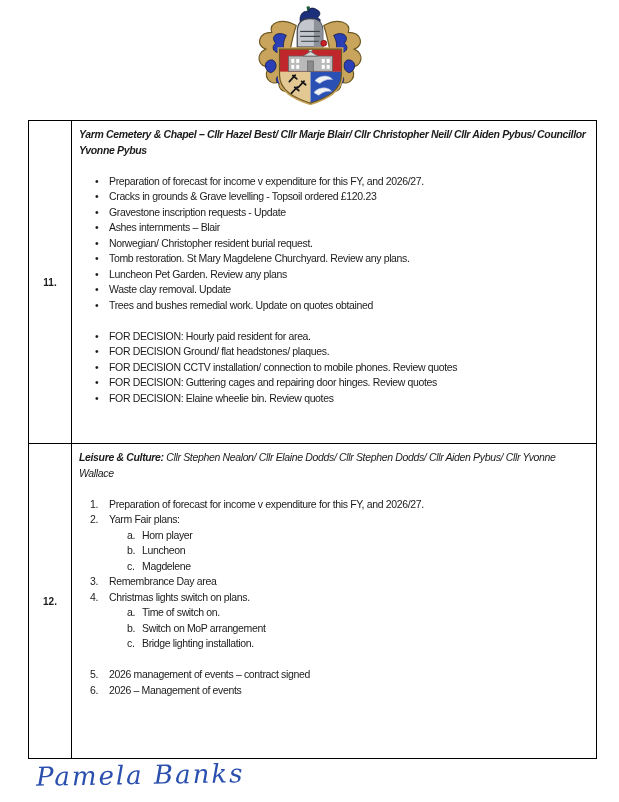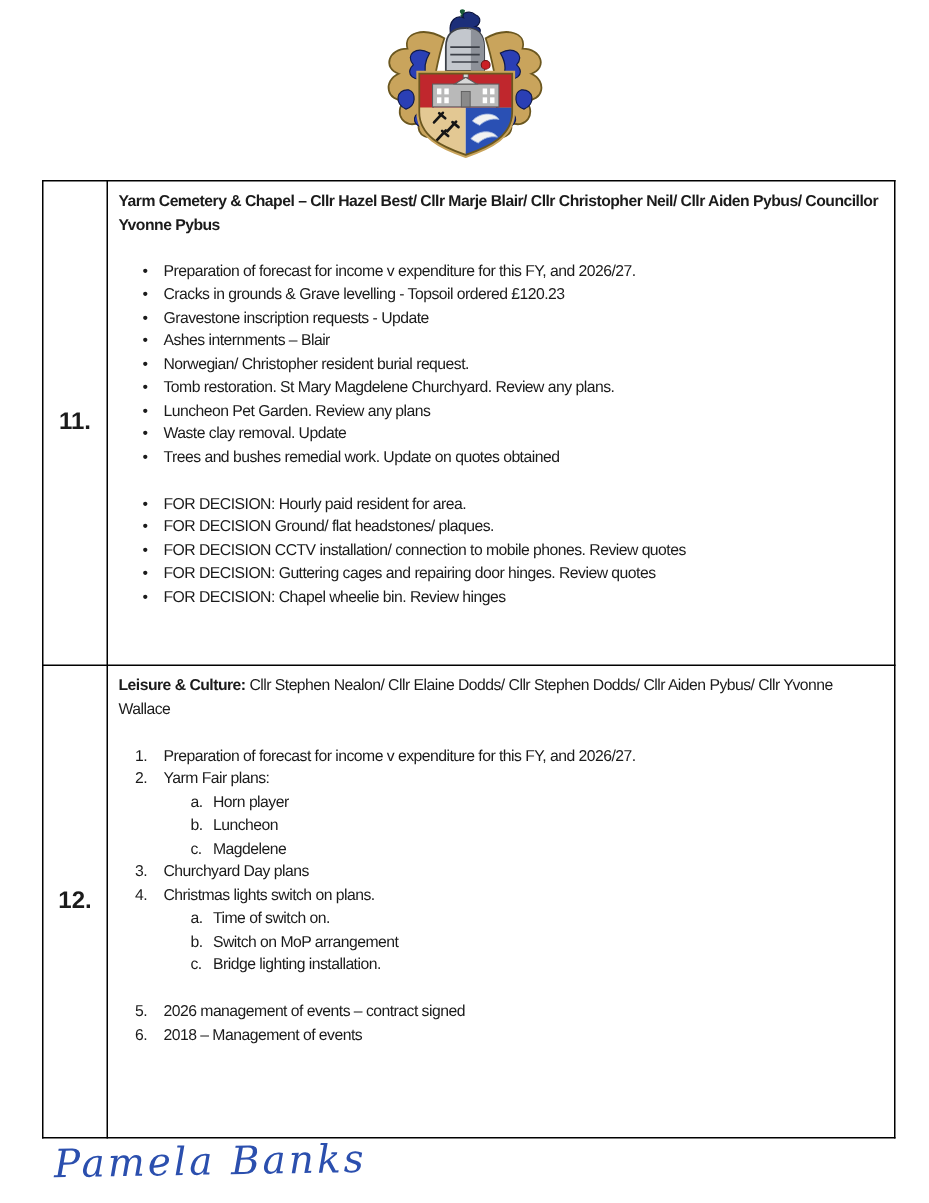--- a/index.html
+++ b/index.html
@@ -12,30 +12,30 @@
   .crest-wrap { position:absolute; left:251px; top:5px; width:118px; height:106px; }
 
   
   table.agenda {
     position:absolute; left:28px; top:120px; width:569px;
     border-collapse:collapse; table-layout:fixed;
   }
   table.agenda td { border:1.5px solid #000; }
   td.num-cell {
     width:40px; text-align:center; vertical-align:middle;
-    font-weight:bold; font-size:16px;
+    font-weight:bold; font-size:10px;
   }
   td.content-cell {
     vertical-align:top; padding:6px 4px 0 7px;
     font-size:10.5px; line-height:15.5px; letter-spacing:-0.35px;
   }
   tr.row-11 { height:323px; }
   tr.row-12 { height:315px; }
 
-  .row-title { margin:0 0 15.5px 0; }
+  .row-title { margin:0 0 15.5px 0;font-style:italic; }
   .row-title .bold { font-weight:bold; }
 
   ul.bullets { list-style:none; margin:0; padding:0; }
   ul.bullets li { position:relative; padding-left:30px; }
   ul.bullets li::before { content:"\2022"; position:absolute; left:16px; top:0; }
   ul.gap-top { margin-top:15.5px; }
 
   ol.numbered { list-style:none; margin:0; padding:0; }
   ol.numbered li { position:relative; padding-left:30px; }
   ol.numbered li .marker { position:absolute; left:11px; top:0; }
@@ -148,41 +148,41 @@
               <li>Tomb restoration. St Mary Magdelene Churchyard. Review any plans.</li>
               <li>Luncheon Pet Garden. Review any plans</li>
               <li>Waste clay removal. Update</li>
               <li>Trees and bushes remedial work. Update on quotes obtained</li>
             </ul>
           <ul class="bullets gap-top">
               <li>FOR DECISION: Hourly paid resident for area.</li>
               <li>FOR DECISION Ground/ flat headstones/ plaques.</li>
               <li>FOR DECISION CCTV installation/ connection to mobile phones. Review quotes</li>
               <li>FOR DECISION: Guttering cages and repairing door hinges. Review quotes</li>
-              <li>FOR DECISION: Chapel wheelie bin. Review hinges</li>
+              <li>FOR DECISION: Elaine wheelie bin. Review quotes</li>
             </ul>
         </td>
       </tr>
       <tr class="row-12">
         <td class="num-cell">12.</td>
         <td class="content-cell">
           <p class="row-title"><span class="bold">Leisure &amp; Culture:</span><span> Cllr Stephen Nealon/ Cllr Elaine Dodds/ Cllr Stephen Dodds/ Cllr Aiden Pybus/ Cllr Yvonne Wallace</span></p>
           <ol class="numbered">
               <li><span class="marker">1.</span><span>Preparation of forecast for income v expenditure for this FY, and 2026/27.</span></li>
               <li><span class="marker">2.</span><span>Yarm Fair plans:</span></li>
               <li class="sub"><span class="marker">a.</span><span>Horn player</span></li>
               <li class="sub"><span class="marker">b.</span><span>Luncheon</span></li>
               <li class="sub"><span class="marker">c.</span><span>Magdelene</span></li>
-              <li><span class="marker">3.</span><span>Churchyard Day plans</span></li>
+              <li><span class="marker">3.</span><span>Remembrance Day area</span></li>
               <li><span class="marker">4.</span><span>Christmas lights switch on plans.</span></li>
               <li class="sub"><span class="marker">a.</span><span>Time of switch on.</span></li>
               <li class="sub"><span class="marker">b.</span><span>Switch on MoP arrangement</span></li>
               <li class="sub"><span class="marker">c.</span><span>Bridge lighting installation.</span></li>
               <li class="gap-before"><span class="marker">5.</span><span>2026 management of events – contract signed</span></li>
-              <li><span class="marker">6.</span><span>2018 – Management of events</span></li>
+              <li><span class="marker">6.</span><span>2026 – Management of events</span></li>
             </ol>
         </td>
       </tr>
     </tbody>
   </table>
 
   <div class="signature" style="color: rgb(43, 79, 174);">Pamela Banks</div>
 
 </div>
 

